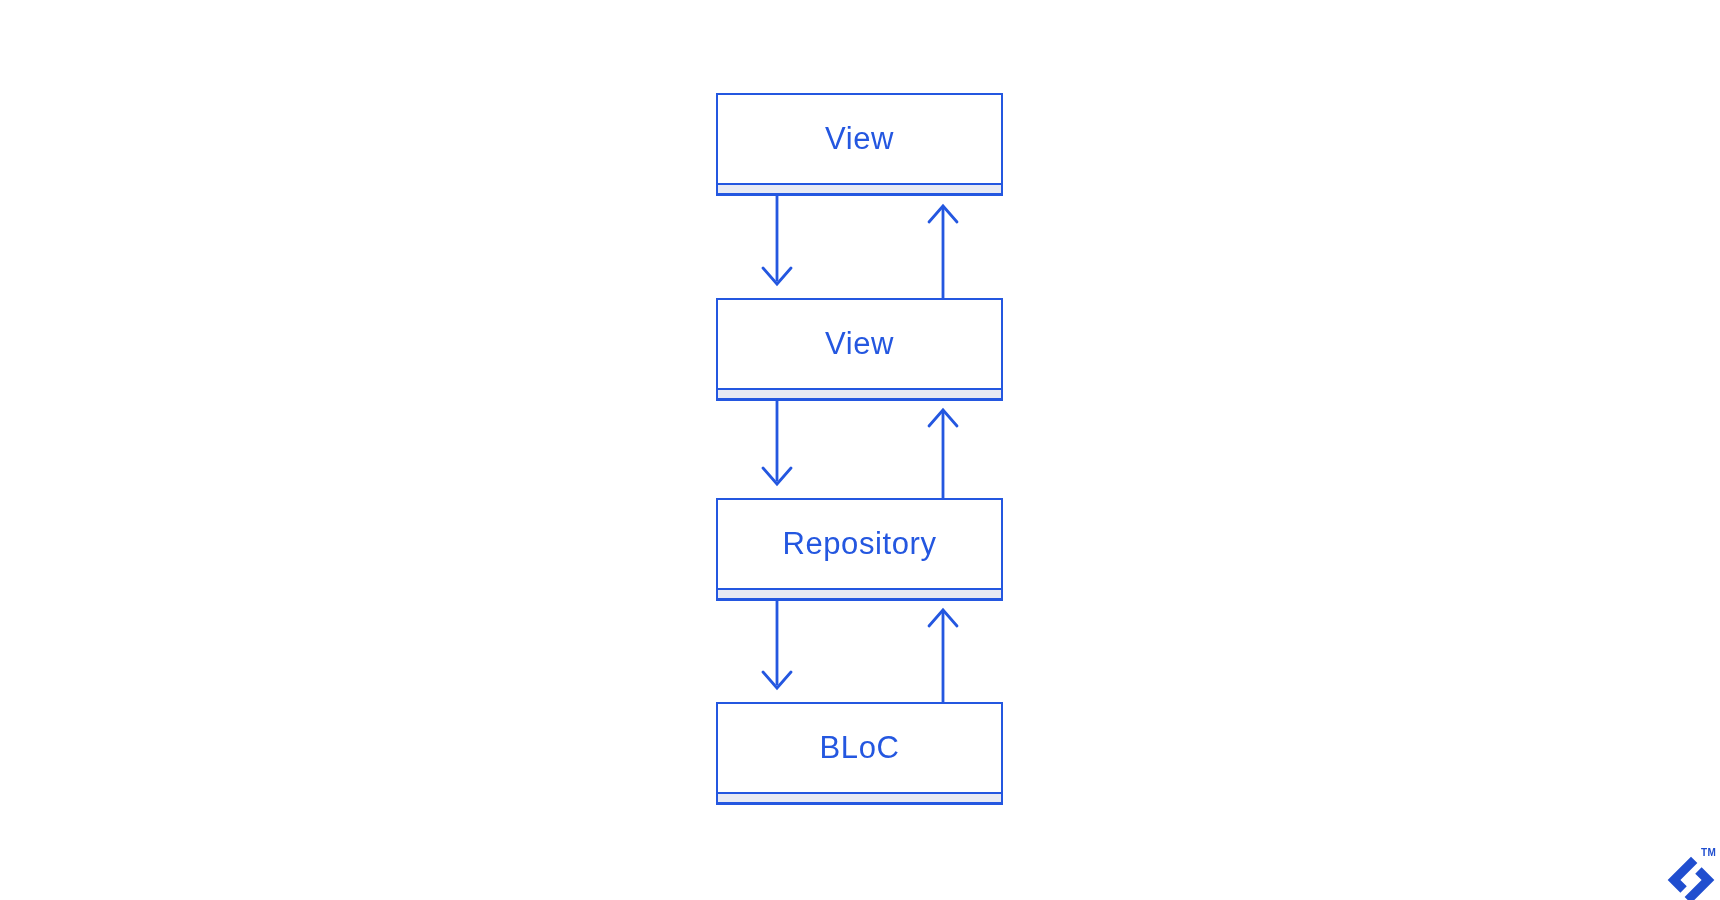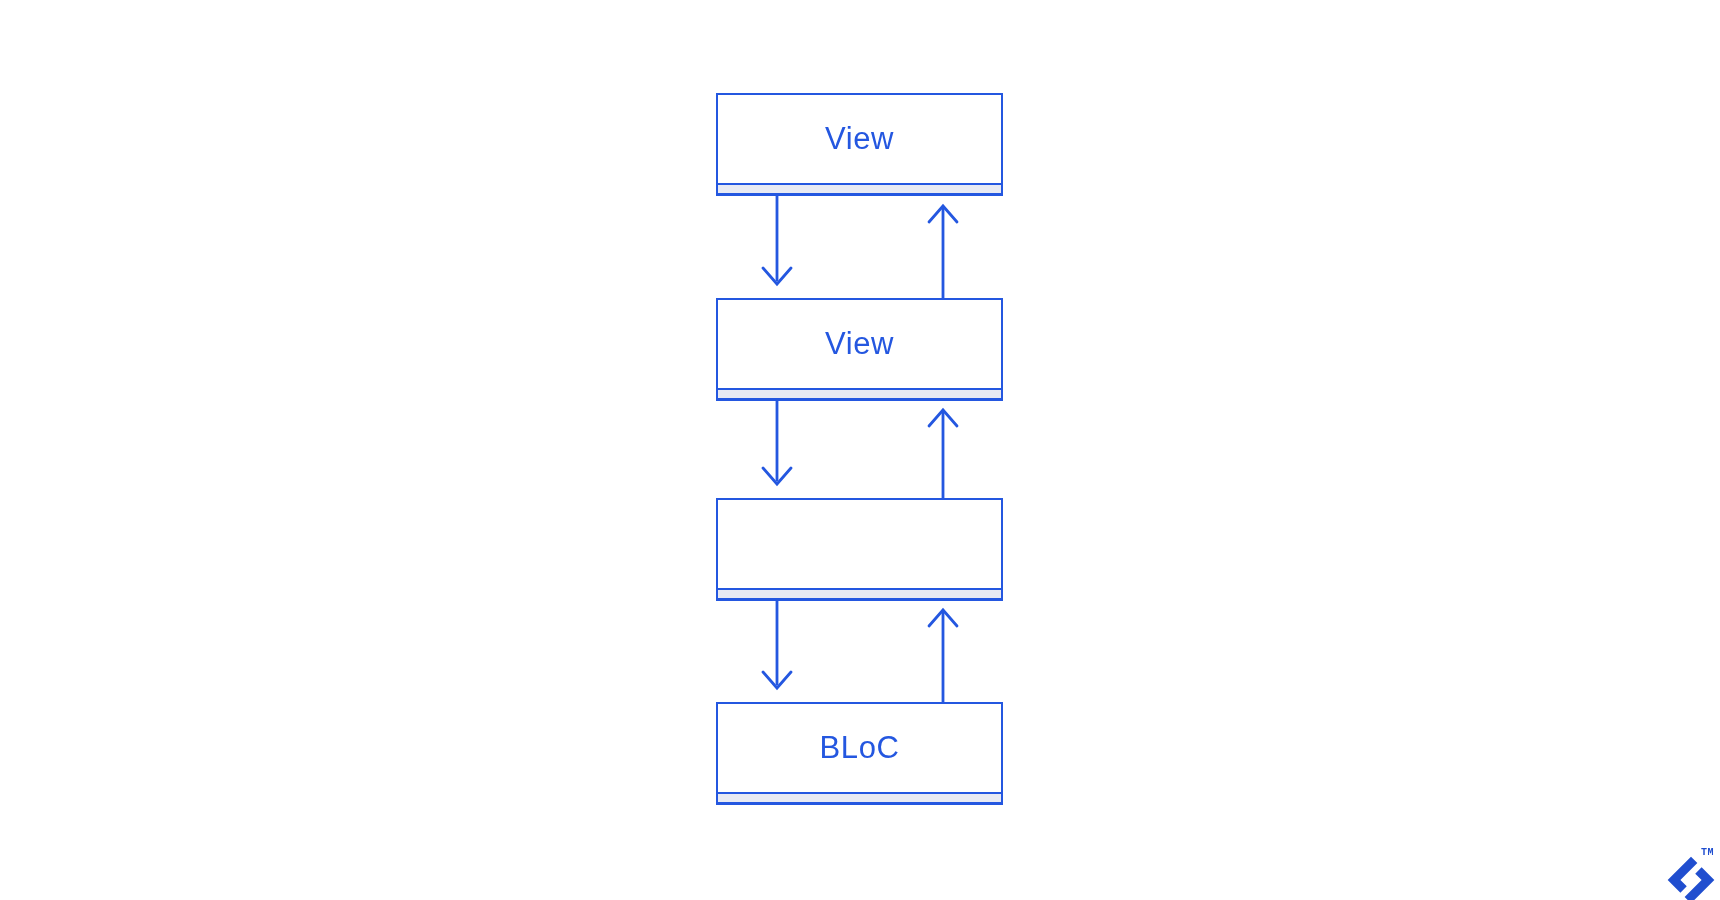--- a/index.html
+++ b/index.html
@@ -66,21 +66,20 @@
   }
   .logo-mark path{fill:var(--logo);}
   .trademark{
     position:absolute;
     left:1701px;
     top:847px;
     font-size:10px;
     font-weight:bold;
     letter-spacing:0.5px;
     color:var(--logo);
-    font-family:Liberation Mono, monospace;
   }
 </style>
 </head>
 <body>
 
 <div class="canvas">
 
   <div class="node" style="top:93px">
     <div class="node-label-area">
       <span class="node-label">View</span>
@@ -111,20 +110,23 @@
       <line x1="61" y1="0" x2="61" y2="79"></line>
       <polyline points="47,67 61,83 75,67"></polyline>
     </g>
     <g>
       <polyline points="213,25 227,9 241,25"></polyline>
       <line x1="227" y1="11" x2="227" y2="97"></line>
     </g>
   </svg>
 
   <div class="node" style="top:498px">
+    <div class="node-label-area">
+      <span class="node-label">Repository</span>
+    </div>
     <div class="node-strip"></div>
   </div>
 
   <svg class="connector" style="top:601px" width="287" height="101" viewBox="0 0 287 101">
     <g>
       <line x1="61" y1="0" x2="61" y2="83"></line>
       <polyline points="47,71 61,87 75,71"></polyline>
     </g>
     <g>
       <polyline points="213,25 227,9 241,25"></polyline>

